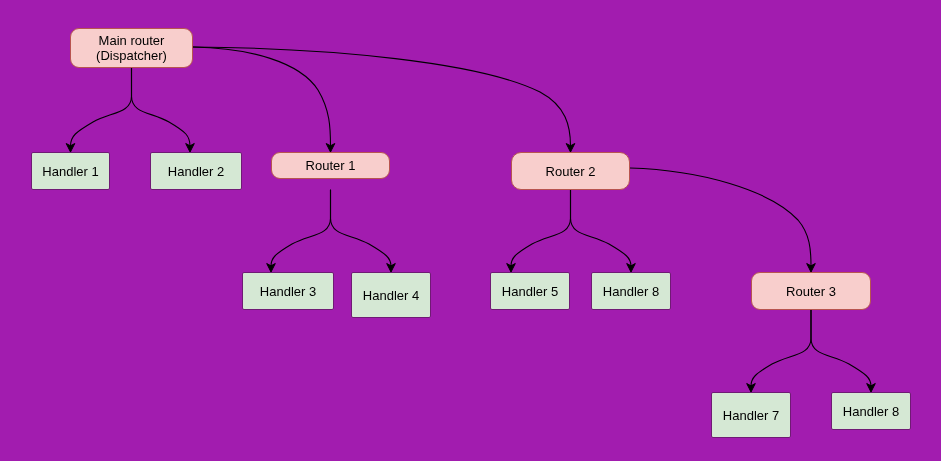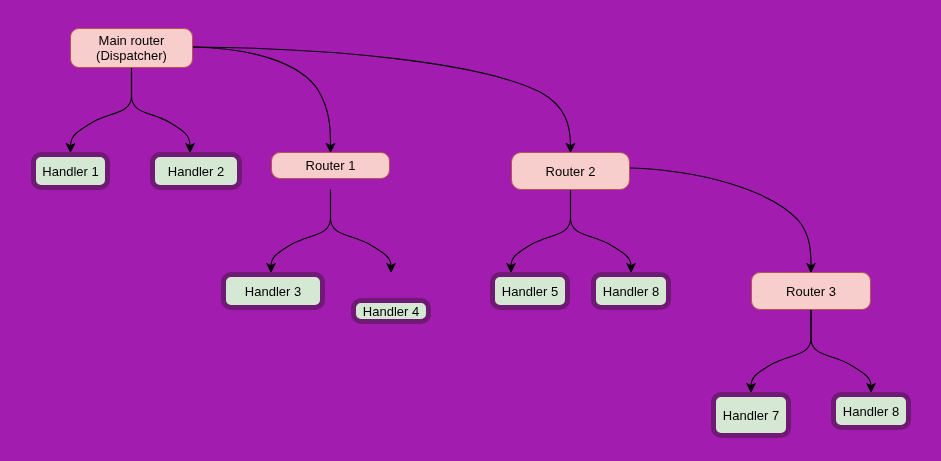--- a/index.html
+++ b/index.html
@@ -40,22 +40,22 @@
     white-space: pre-line;
     z-index: 2;
   }
   .node-router {
     background: #f8cecc;
     border: 1px solid #b85450;
     border-radius: 9px;
   }
   .node-handler {
     background: #d5e8d4;
-    border: 5px solid #701a75;
-    border-radius: 10px;
+    border: 1px solid #701a75;
+    border-radius: 2px;
   }
   .edge-path {
     fill: none;
     stroke: #000000;
     stroke-width: 1.1;
     stroke-linecap: round;
     stroke-linejoin: round;
   }
   .edge-arrow {
     fill: #000000;
@@ -116,22 +116,22 @@
       </g>
     </svg>
 
   <div id="node-layer">
       <div class="node node-router" style="left: 70px; top: 28px; width: 123px; height: 40px;"><span>Main router
 (Dispatcher)</span></div>
       <div class="node node-handler" style="left: 31px; top: 152px; width: 79px; height: 38px;"><span>Handler 1</span></div>
       <div class="node node-handler" style="left: 150px; top: 152px; width: 92px; height: 38px;"><span>Handler 2</span></div>
       <div class="node node-router" style="left: 271px; top: 152px; width: 119px; height: 27px;"><span>Router 1</span></div>
       <div class="node node-router" style="left: 511px; top: 152px; width: 119px; height: 38px; border-radius: 10px;"><span>Router 2</span></div>
-      <div class="node node-handler" style="left: 221px; top: 272px; width: 104px; height: 38px;"><span>Handler 3</span></div>
-      <div class="node node-handler" style="left: 351px; top: 272px; width: 80px; height: 26px; margin-top: 26px;"><span>Handler 4</span></div>
+      <div class="node node-handler" style="left: 242px; top: 272px; width: 92px; height: 38px;"><span>Handler 3</span></div>
+      <div class="node node-handler" style="left: 351px; top: 272px; width: 80px; height: 46px;"><span>Handler 4</span></div>
       <div class="node node-handler" style="left: 490px; top: 272px; width: 80px; height: 38px;"><span>Handler 5</span></div>
       <div class="node node-handler" style="left: 591px; top: 272px; width: 80px; height: 38px;"><span>Handler 8</span></div>
       <div class="node node-router" style="left: 751px; top: 272px; width: 120px; height: 38px;"><span>Router 3</span></div>
       <div class="node node-handler" style="left: 711px; top: 392px; width: 80px; height: 46px;"><span>Handler 7</span></div>
       <div class="node node-handler" style="left: 831px; top: 392px; width: 80px; height: 38px;"><span>Handler 8</span></div>
     </div>
 
 </div>
 
 </body></html>

